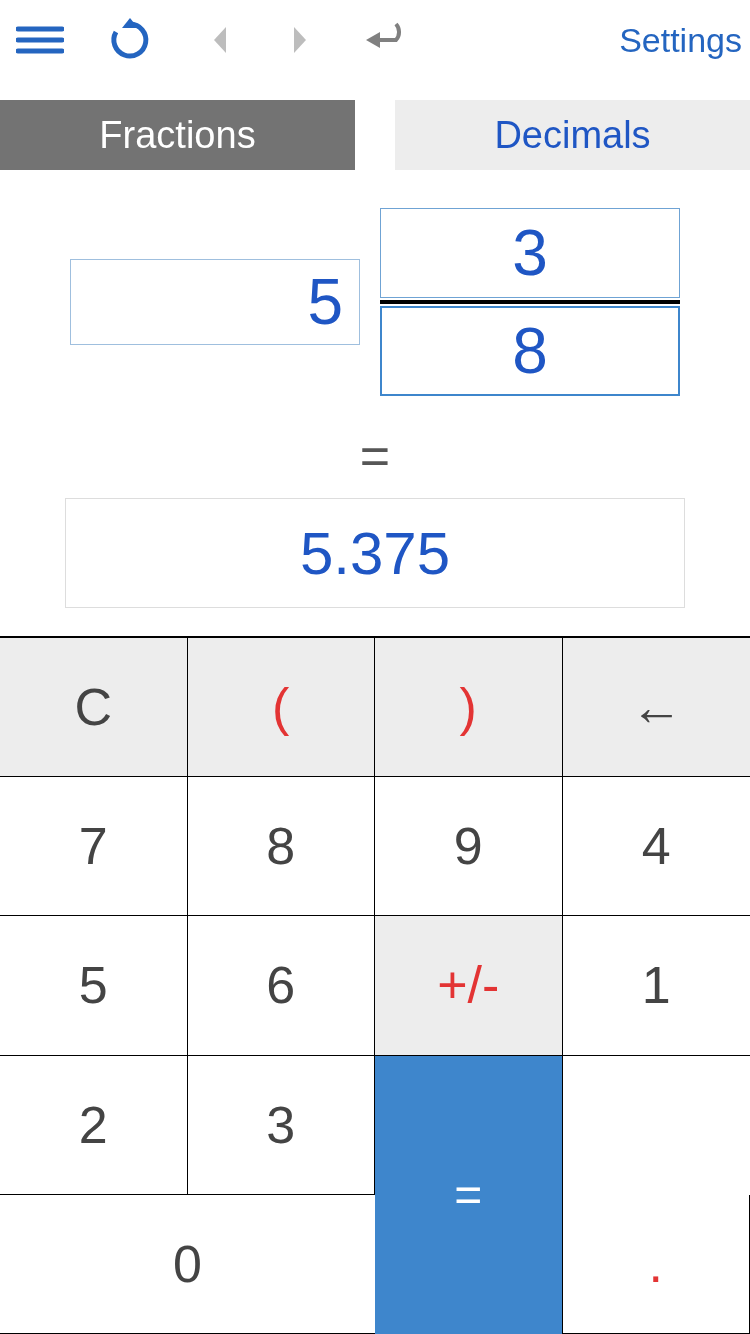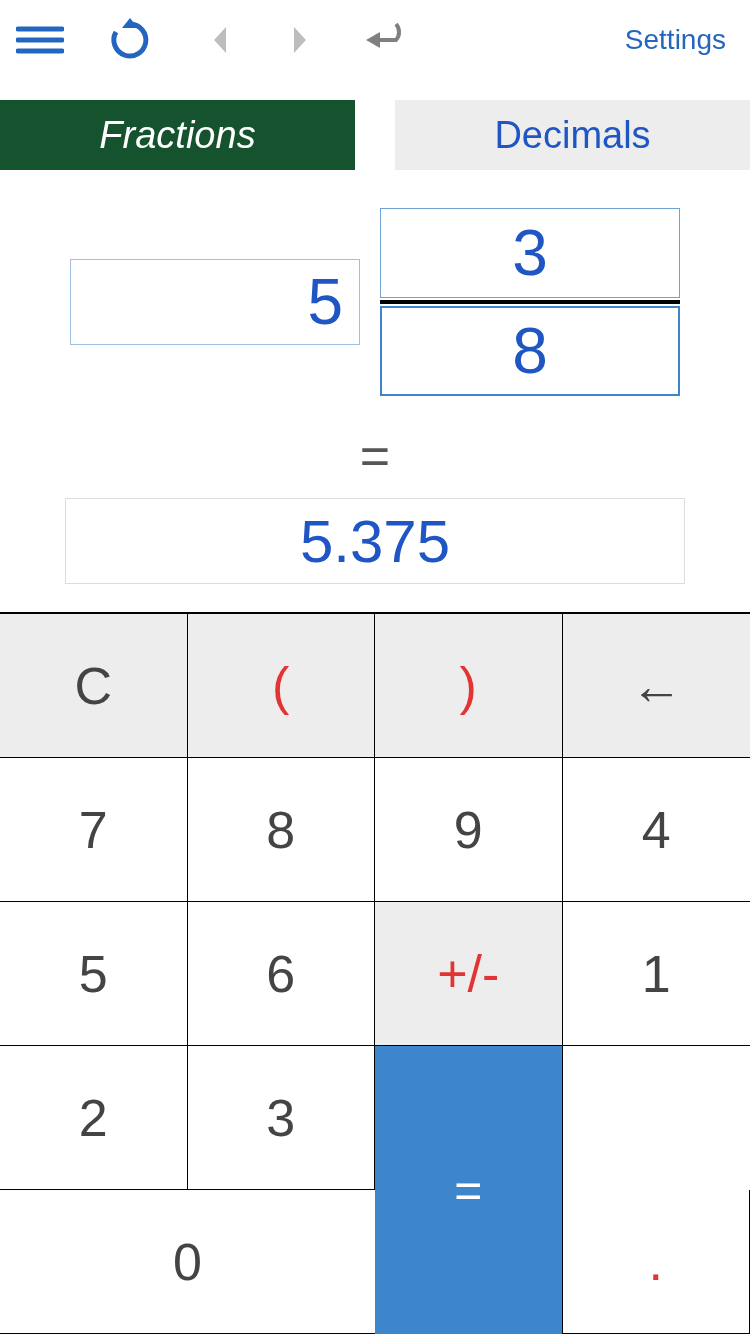--- a/index.html
+++ b/index.html
@@ -8,39 +8,39 @@
 
 
 .toolbar { height: 80px; display: flex; align-items: center; }
 .toolbar-item { flex: 0 0 auto; height: 80px; display: flex; align-items: center; justify-content: center; }
 .hamburger { width: 80px; color: #2465c0; }
 .hamburger svg { display: block; }
 .reload { width: 100px; color: #2465c0; }
 .nav-prev, .nav-next { width: 80px; color: #bdbdbd; font-size: 36px; }
 .undo { width: 100px; color: #808080; }
 .spacer { flex: 1 1 auto; }
-.settings { padding-right: 24px; color: #2465c0; font-size: 28px; font-weight: 400; }
+.settings { padding-right: 8px; color: #2465c0; font-size: 34px; font-weight: 400; }
 
 
 .tabs { display: flex; height: 70px; margin-top: 20px; }
 .tab { flex: 1; display: flex; align-items: center; justify-content: center; font-size: 38px; font-weight: 400; }
-.tab.active { background: #14532d; color: #fff; font-style: italic; }
+.tab.active { background: #737373; color: #fff; }
 .tab.inactive { background: #ededed; color: #1f56c4; margin-left: 40px; }
 
 
 .display { flex: 0 0 auto; padding: 30px 60px 28px 60px; display: flex; flex-direction: column; align-items: center; color: #1f56c4; }
 .frac-row { display: flex; align-items: center; justify-content: center; gap: 20px; margin-top: 8px; }
 .whole-box { width: 290px; height: 86px; border: 1px solid #9fbfde; display: flex; align-items: center; justify-content: flex-end; padding-right: 16px; font-size: 64px; font-weight: 400; }
 .frac-stack { display: flex; flex-direction: column; align-items: stretch; width: 300px; }
 .num-box, .den-box { height: 90px; border: 1px solid #6fa3d4; display: flex; align-items: center; justify-content: center; font-size: 64px; font-weight: 400; }
 .num-box { border-width: 1px; }
 .den-box { border: 2px solid #3e86cc; }
 .frac-bar { height: 4px; background: #000; margin: 2px 0; }
 .equals-sign { font-size: 52px; color: #565656; margin-top: 30px; margin-bottom: 12px; font-weight: 300; }
-.result-box { width: 620px; height: 86px; border: 1px solid #ddd; display: flex; align-items: center; justify-content: center; font-size: 60px; color: #1f56c4; font-weight: 400; }
+.result-box { width: 620px; height: 110px; border: 1px solid #ddd; display: flex; align-items: center; justify-content: center; font-size: 60px; color: #1f56c4; font-weight: 400; }
 
 
 .keypad { flex: 1 1 auto; display: grid; grid-template-columns: repeat(4, 1fr); grid-template-rows: repeat(5, 1fr); border-top: 2px solid #000; font-size: 52px; }
 .key { display: flex; align-items: center; justify-content: center; border-right: 1px solid #000; border-bottom: 1px solid #000; font-weight: 400; }
 .key:nth-child(4n) { border-right: none; }
 .key.gray { background: #ededed; color: #444; }
 .key.white { background: #fff; color: #444; }
 .key.red { color: #e33434; }
 .key.blue { background: #3e86cc; color: #fff; font-size: 48px; }
 .key.span2 { grid-column: span 2; }

